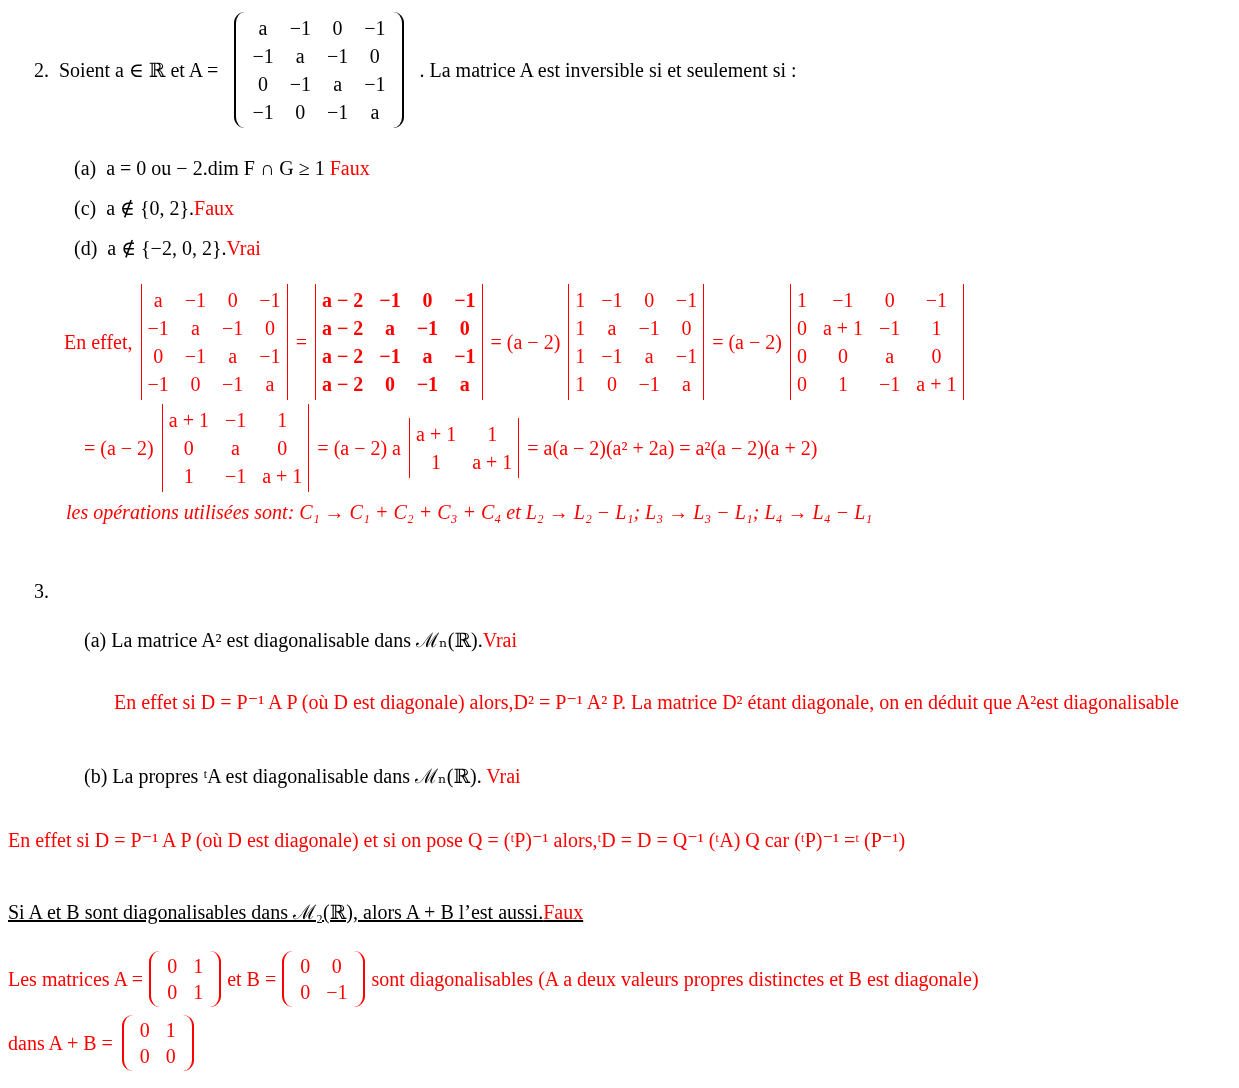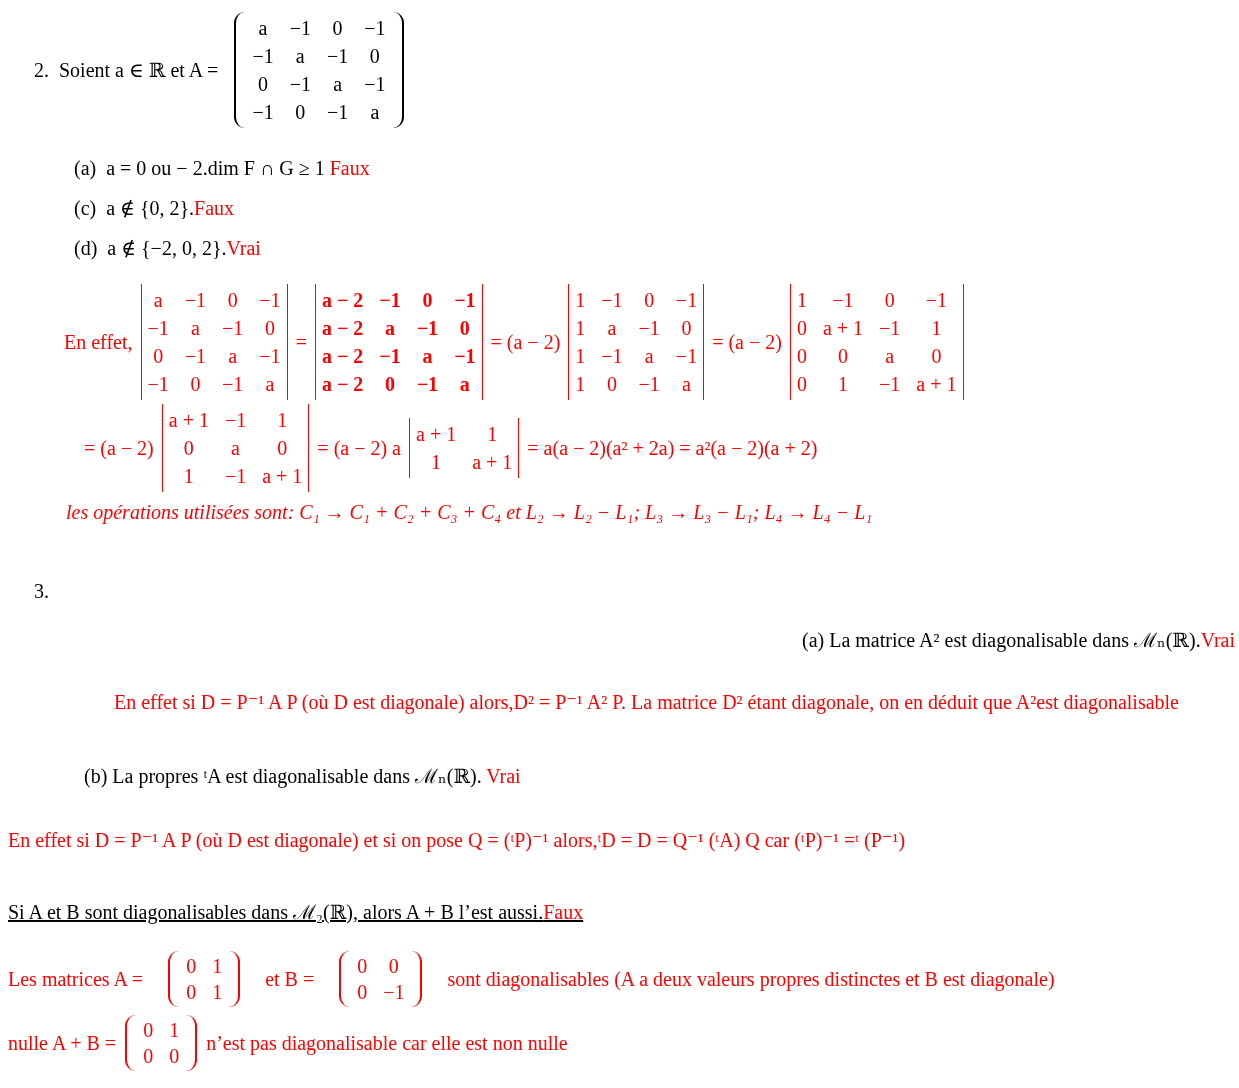--- a/index.html
+++ b/index.html
@@ -30,26 +30,26 @@
   .q2-head { margin: 4px 0 0 30px; gap: 10px; }
   .q2-head .mat { margin: 0 6px; }
   .options { margin: 28px 0 0 70px; }
   .opt { margin-bottom: 14px; line-height: 24px; white-space: nowrap; margin-top: 16px; }
   .opt .lbl { display: inline-block; margin-right: 10px; }
   .proof1 { margin: 24px 0 0 60px; gap: 8px; }
   .proof2 { margin: 4px 0 0 80px; gap: 8px; }
   .eq { white-space: nowrap; }
   .ops-line { margin: 8px 0 0 62px; line-height: 25px; font-style: italic; }
   .q3-head { margin: 54px 0 0 30px; gap: 10px; line-height: 25px; }
-  .q3a { margin: 24px 0 0 80px; line-height: 25px; text-align: right; }
+  .q3a { margin: 24px 0 0 80px; line-height: 25px; }
   .q3a-expl { margin: 36px 0 0 110px; margin-right: 2px; line-height: 27px; }
   .q3b { margin: 48px 0 0 80px; line-height: 25px; }
   .f-line1 { margin: 38px 0 0 4px; line-height: 26px; white-space: nowrap; }
   .f-line2 { margin: 46px 0 0 4px; line-height: 26px; white-space: nowrap; text-decoration: underline; }
-  .f-line3 { margin: 26px 0 0 4px; gap: 25px; }
+  .f-line3 { margin: 26px 0 0 4px; gap: 6px; }
   .f-line4 { margin: 8px 0 0 4px; gap: 9px; }
   .lbl, .vtext, .vlabel { white-space: nowrap; }
 </style>
 </head>
 <body>
 
 <div class="page">
 
   <div class="mrow q2-head">
     <span class="num">2.</span>
@@ -69,20 +69,21 @@
           <span class="mat-cell">−1</span>
           <span class="mat-cell">a</span>
           <span class="mat-cell">−1</span>
           <span class="mat-cell">−1</span>
           <span class="mat-cell">0</span>
           <span class="mat-cell">−1</span>
           <span class="mat-cell">a</span>
         </span>
         <span class="pr"></span>
       </span>
+    <span>. La matrice A est inversible si et seulement si :</span>
   </div>
 
   <div class="options">
     <div class="opt">
       <span class="lbl">(a)</span><span class="vtext">a = 0 ou − 2.dim F ∩ G ≥ 1 </span><span class="red vlabel">Faux</span>
     </div>
     <div class="opt">
       <span class="lbl">(c)</span><span class="vtext">a ∉ {0, 2}.</span><span class="red vlabel">Faux</span>
     </div>
     <div class="opt">
@@ -258,27 +259,26 @@
           <span class="mat-cell">0</span>
           <span class="mat-cell">0</span>
           <span class="mat-cell">−1</span>
         </span>
         <span class="pr"></span>
       </span>
     <span>sont diagonalisables (A a deux valeurs propres distinctes et B est diagonale)</span>
   </div>
 
   <div class="mrow f-line4 red">
-    <span>nulle A + B =</span>
+    <span>dans A + B =</span>
     <span class="mat paren sm">
         <span class="pl"></span>
         <span class="mat-grid" style="grid-template-columns: repeat(2, auto);">
           <span class="mat-cell">0</span>
           <span class="mat-cell">1</span>
           <span class="mat-cell">0</span>
           <span class="mat-cell">0</span>
         </span>
         <span class="pr"></span>
       </span>
-    <span>n’est pas diagonalisable car elle est non nulle</span>
   </div>
 
 </div>
 
 </body></html>

